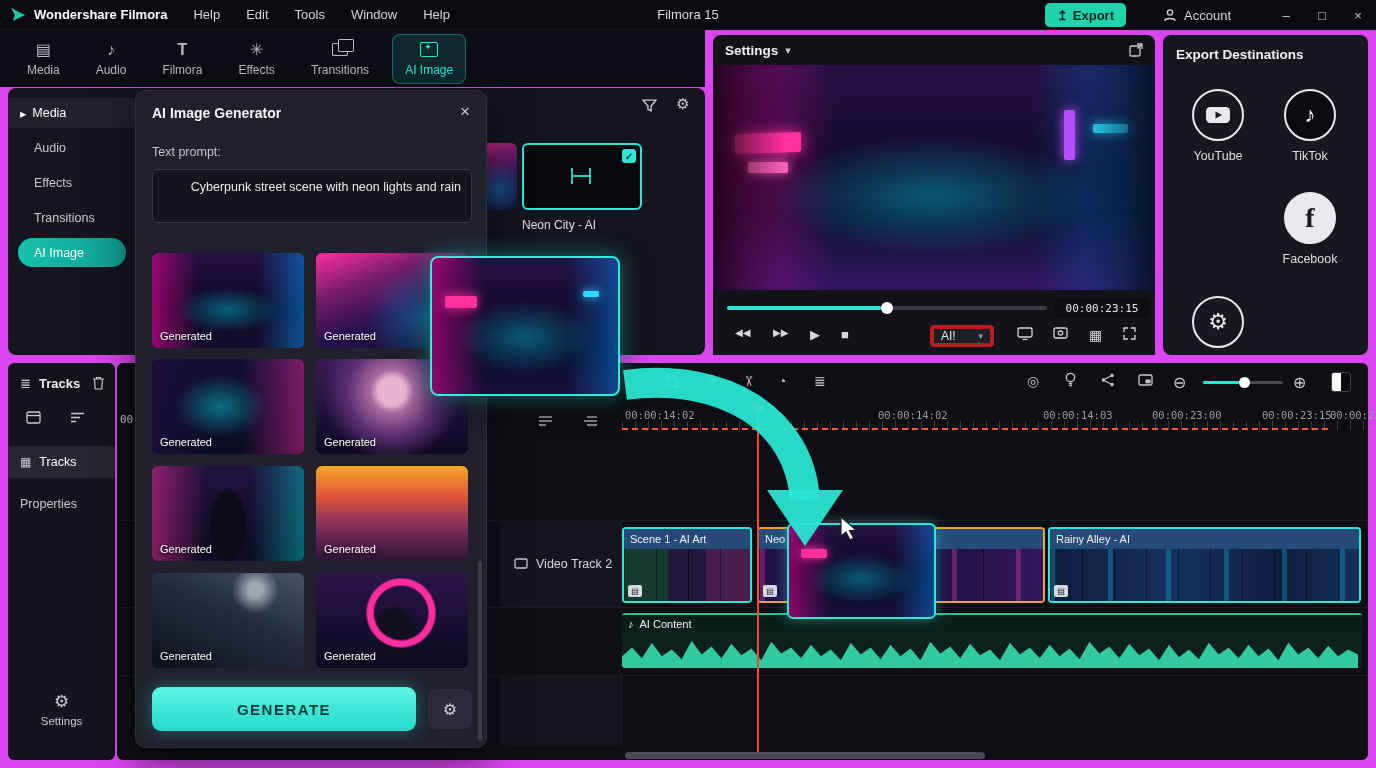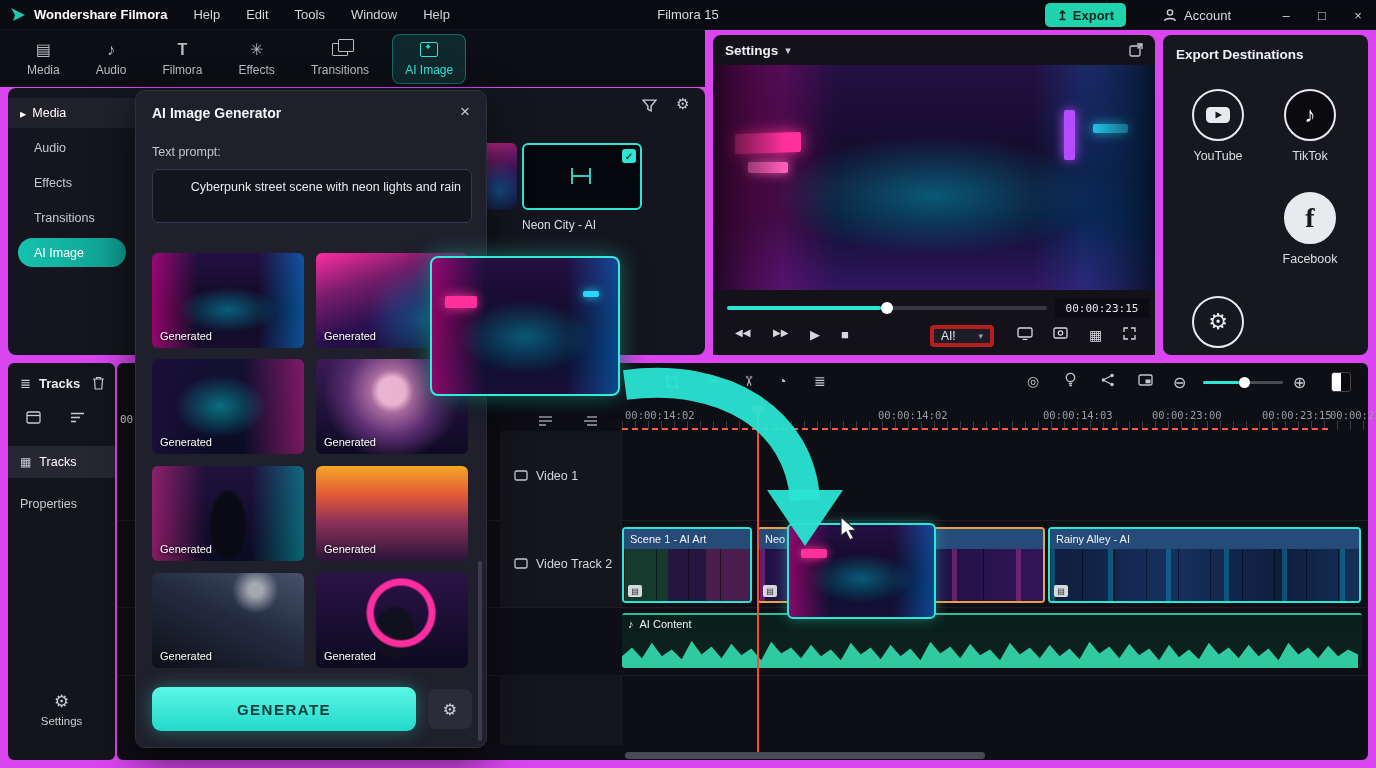--- a/index.html
+++ b/index.html
@@ -393,26 +393,20 @@
       <span class="ruler-label" style="left:761px;">00:00:14:02</span>
       <span class="ruler-label" style="left:898px;margin-left:28px;">00:00:14:03</span>
       <span class="ruler-label" style="left:1035px;">00:00:23:00</span>
       <span class="ruler-label" style="left:1145px;">00:00:23:15</span>
       <span class="ruler-label" style="left:1213px;">00:00:23</span>
       <div id="ruler-ticks"></div>
       <div id="range-line"></div>
     </div>
 
     <div class="tl-row" style="top:68px;height:89px;">
-      <div class="tl-label-cell">
-        <svg width="14" height="11" viewBox="0 0 14 11">
-            <rect x="1" y="1" width="12" height="9" rx="1.5" fill="none" stroke="#c9cad4" stroke-width="1.3"></rect>
-          </svg>
-        <span>Video 1</span>
-      </div>
       <div id="ghost-clip" class="img-cyber">
         <div class="neon-sign" style="left:8%;top:26%;width:18%;height:10%;background:#ff2f9c;box-shadow:0 0 10px #ff2f9c;"></div>
       </div>
     </div>
 
     <div class="tl-row" style="top:157px;height:87px;">
       <div class="tl-label-cell">
         <svg width="14" height="11" viewBox="0 0 14 11">
             <rect x="1" y="1" width="12" height="9" rx="1.5" fill="none" stroke="#c9cad4" stroke-width="1.3"></rect>
           </svg>

